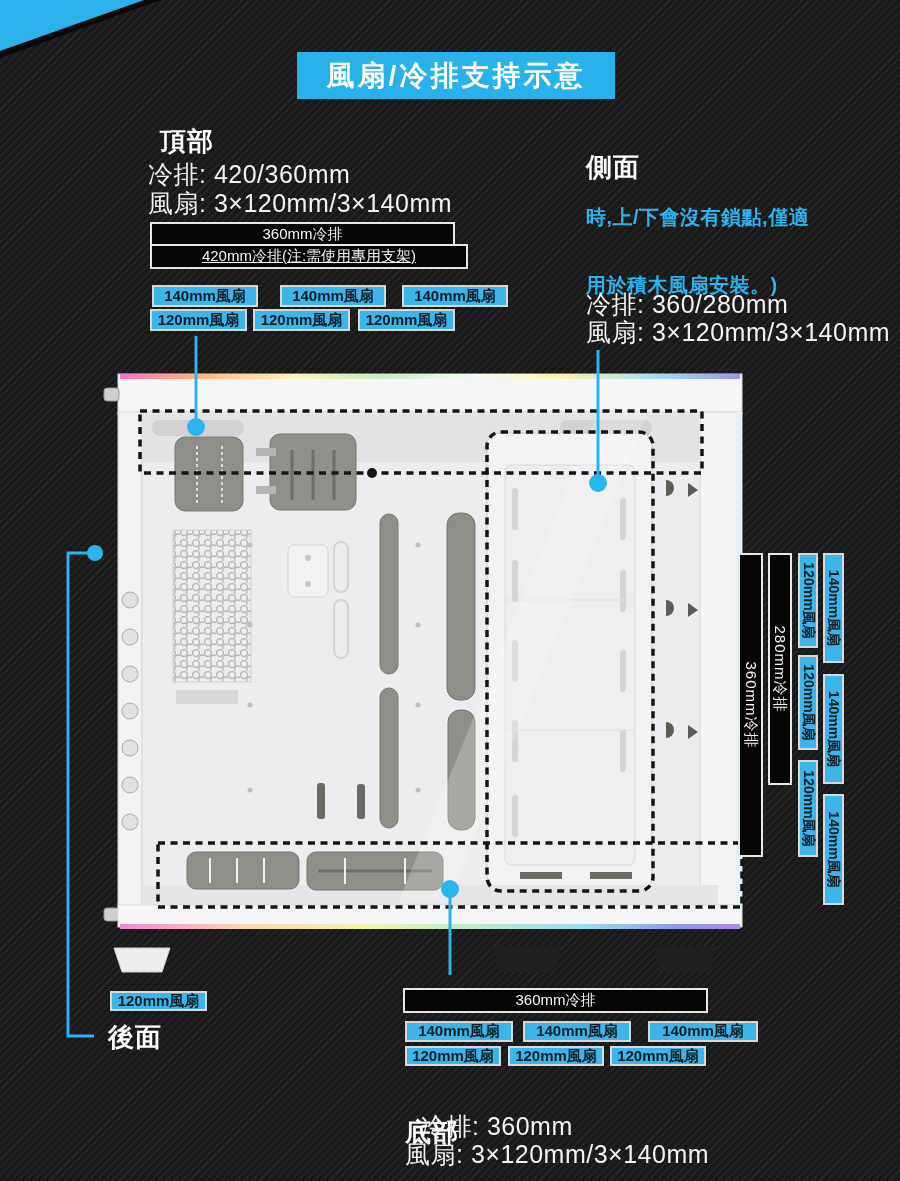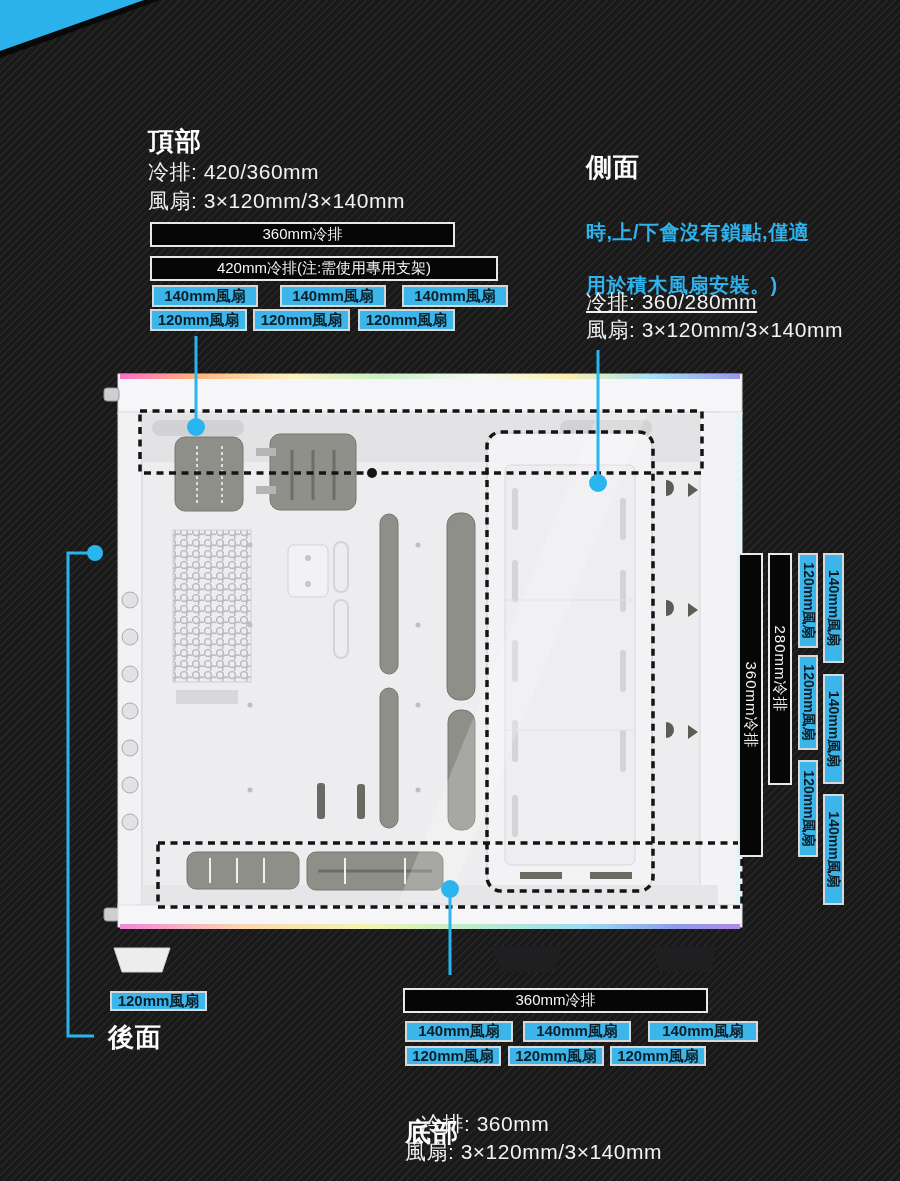--- a/index.html
+++ b/index.html
@@ -11,21 +11,21 @@
   }
   .abs{position:absolute;}
   .wedge-black{left:0;top:0;width:170px;height:64px;background:#090909;
     clip-path:polygon(0 0,160px 0,0 58px);}
   .wedge-cyan{left:0;top:0;width:150px;height:56px;background:#2cb2ea;
     clip-path:polygon(0 0,144px 0,0 51px);}
   .banner{left:297px;top:52px;width:318px;height:47px;background:#29b2ea;
     display:flex;align-items:center;justify-content:center;color:#fff;
     font-size:28px;font-weight:bold;letter-spacing:3px;}
   .h1{color:#fdfdfd;font-size:26px;font-weight:bold;letter-spacing:1px;}
-  .body-line{color:#f2f2f2;font-size:21px;letter-spacing:0.5px;}
+  .body-line{color:#f2f2f2;font-size:25px;letter-spacing:0.5px;}
   .note-line{color:#2eb3ec;font-size:20px;font-weight:bold;letter-spacing:0.5px;}
   .blackbar{background:#060606;border:2px solid #e8e8e8;color:#f5f5f5;
     font-size:15px;display:flex;align-items:center;justify-content:center;
     box-sizing:border-box;white-space:nowrap;}
   .badge{background:#3cb6ea;border:2px solid #d8d8d8;color:#0c1e28;
     font-size:15px;font-weight:bold;display:flex;align-items:center;justify-content:center;
     box-sizing:border-box;white-space:nowrap;}
   .vrot{transform-origin:0 0;transform:rotate(90deg);}
   .vbar{font-size:15px;letter-spacing:1px;}
   .vbadge{font-size:14px;}
@@ -199,37 +199,38 @@
       <circle cx="196" cy="427" r="9" stroke="none"></circle>
       <line x1="598" y1="350" x2="598" y2="483"></line>
       <circle cx="598" cy="483" r="9" stroke="none"></circle>
       <path d="M95,553 L68,553 L68,1036 L94,1036" fill="none"></path>
       <circle cx="95" cy="553" r="8" stroke="none"></circle>
       <line x1="450" y1="889" x2="450" y2="975"></line>
       <circle cx="450" cy="889" r="9" stroke="none"></circle>
     </g>
   </svg>
 
-
-  <div class="abs h1" style="left:148px;top:124px;">頂部</div>
+  <div class="abs banner">風扇/冷排支持示意</div>
+
+  <div class="abs h1" style="left:160px;top:124px;">頂部</div>
   <div class="abs body-line" style="left:148px;top:158px;">冷排: 420/360mm</div>
   <div class="abs body-line" style="left:148px;top:187px;">風扇: 3×120mm/3×140mm</div>
   <div class="abs blackbar" style="left:150px;top:222px;width:305px;height:25px;">360mm冷排</div>
-  <div class="abs blackbar" style="left:150px;top:256px;width:348px;height:25px;">420mm冷排(注:需使用專用支架)</div>
+  <div class="abs blackbar" style="left:150px;top:244px;width:318px;height:25px;text-decoration:underline;">420mm冷排(注:需使用專用支架)</div>
   <div class="abs badge" style="left:152px;top:285px;width:106px;height:22px;">140mm風扇</div>
   <div class="abs badge" style="left:280px;top:285px;width:106px;height:22px;">140mm風扇</div>
   <div class="abs badge" style="left:402px;top:285px;width:106px;height:22px;">140mm風扇</div>
   <div class="abs badge" style="left:150px;top:309px;width:97px;height:22px;">120mm風扇</div>
   <div class="abs badge" style="left:253px;top:309px;width:97px;height:22px;">120mm風扇</div>
   <div class="abs badge" style="left:358px;top:309px;width:97px;height:22px;">120mm風扇</div>
 
   <div class="abs h1" style="left:586px;top:150px;">側面</div>
-  <div class="abs note-line" style="left:586px;top:219px;">時,上/下會沒有鎖點,僅適</div>
+  <div class="abs note-line" style="left:586px;top:204px;">時,上/下會沒有鎖點,僅適</div>
   <div class="abs note-line" style="left:586px;top:250px;margin-top:22px;">用於積木風扇安裝。)</div>
-  <div class="abs body-line" style="left:586px;top:288px;text-decoration:underline;">冷排: 360/280mm</div>
+  <div class="abs body-line" style="left:586px;top:288px;">冷排: 360/280mm</div>
   <div class="abs body-line" style="left:586px;top:316px;">風扇: 3×120mm/3×140mm</div>
 
   <div class="abs blackbar vrot vbar" style="left:763px;top:553px;width:304px;height:25px;">360mm冷排</div>
   <div class="abs blackbar vrot vbar" style="left:792px;top:553px;width:232px;height:24px;">280mm冷排</div>
   <div class="abs badge vrot vbadge" style="left:818px;top:553px;width:95px;height:20px;">120mm風扇</div>
   <div class="abs badge vrot vbadge" style="left:818px;top:655px;width:95px;height:20px;">120mm風扇</div>
   <div class="abs badge vrot vbadge" style="left:818px;top:760px;width:97px;height:20px;">120mm風扇</div>
   <div class="abs badge vrot vbadge" style="left:844px;top:553px;width:110px;height:21px;">140mm風扇</div>
   <div class="abs badge vrot vbadge" style="left:844px;top:674px;width:110px;height:21px;">140mm風扇</div>
   <div class="abs badge vrot vbadge" style="left:844px;top:794px;width:111px;height:21px;">140mm風扇</div>

